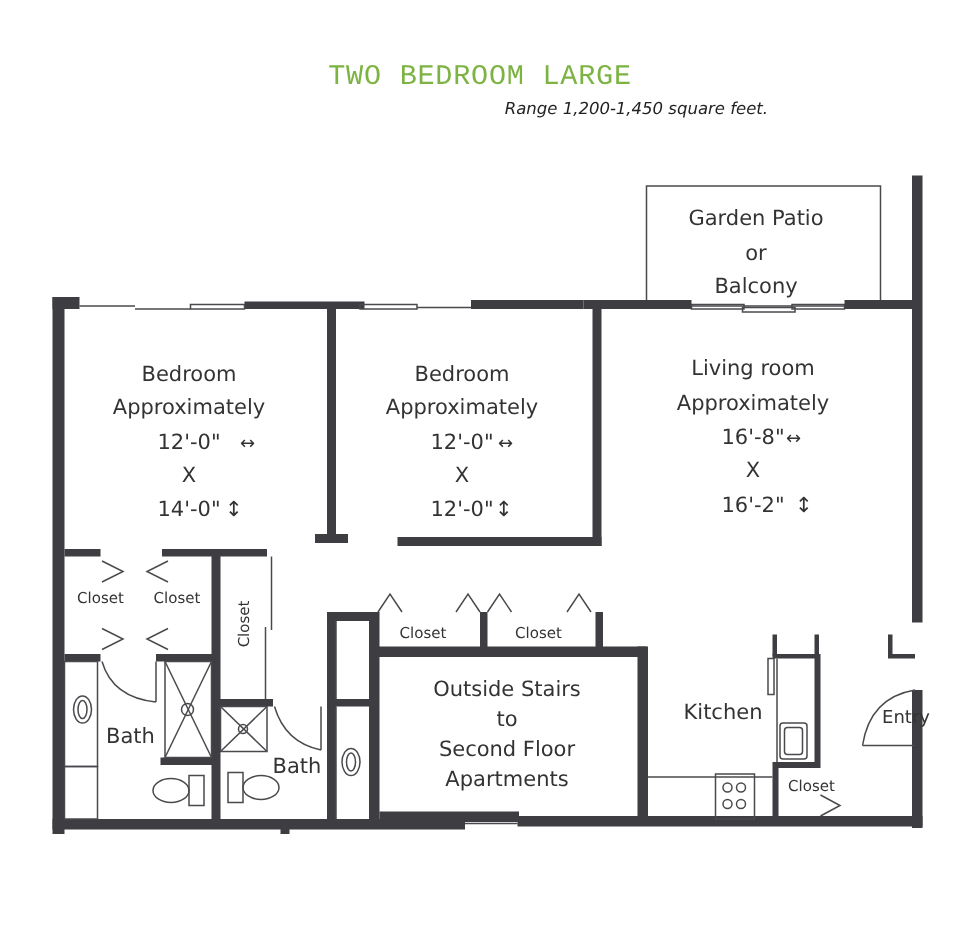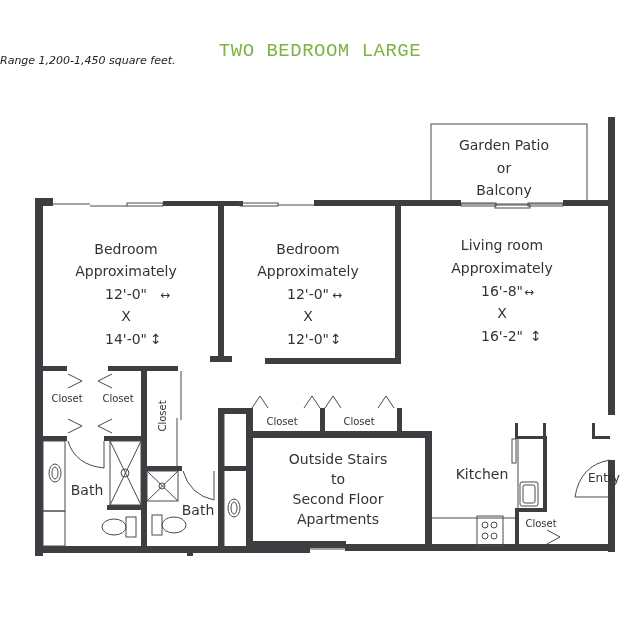--- a/index.html
+++ b/index.html
@@ -1,18 +1,18 @@
 <!DOCTYPE html>
 <html><head>
 <meta charset="utf-8">
 <style>
   html, body { margin: 0; padding: 0; background: #ffffff; }
   body { width: 640px; height: 625px; position: relative; overflow: hidden; font-family: "DejaVu Sans", sans-serif; }
   .title { position: absolute; left: 0; width: 640px; top: 40px; text-align: center; color: #7cb342; font-family: Liberation Mono, monospace; font-size: 19px; letter-spacing: 0.5px; font-weight: 300; }
-  .subtitle { position: absolute; left: 0; width: 512px; top: 54px; text-align: left; color: #222; font-family: "DejaVu Sans", sans-serif; font-style: italic; font-size: 11px; }
+  .subtitle { position: absolute; left: 0; width: 512px; top: 66px; text-align: right; color: #222; font-family: "DejaVu Sans", sans-serif; font-style: italic; font-size: 11px; }
   svg.plan { position: absolute; left: 0; top: 0; }
   .lbl { font-family: "DejaVu Sans", sans-serif; fill: #333; }
   .wall { fill: #3d3d42; }
   .thin { stroke: #4a4a4e; stroke-width: 1; fill: none; }
 </style>
 </head>
 <body>
 
 <div class="title">TWO BEDROOM LARGE</div>
 <div class="subtitle">Range 1,200-1,450 square feet.</div>

